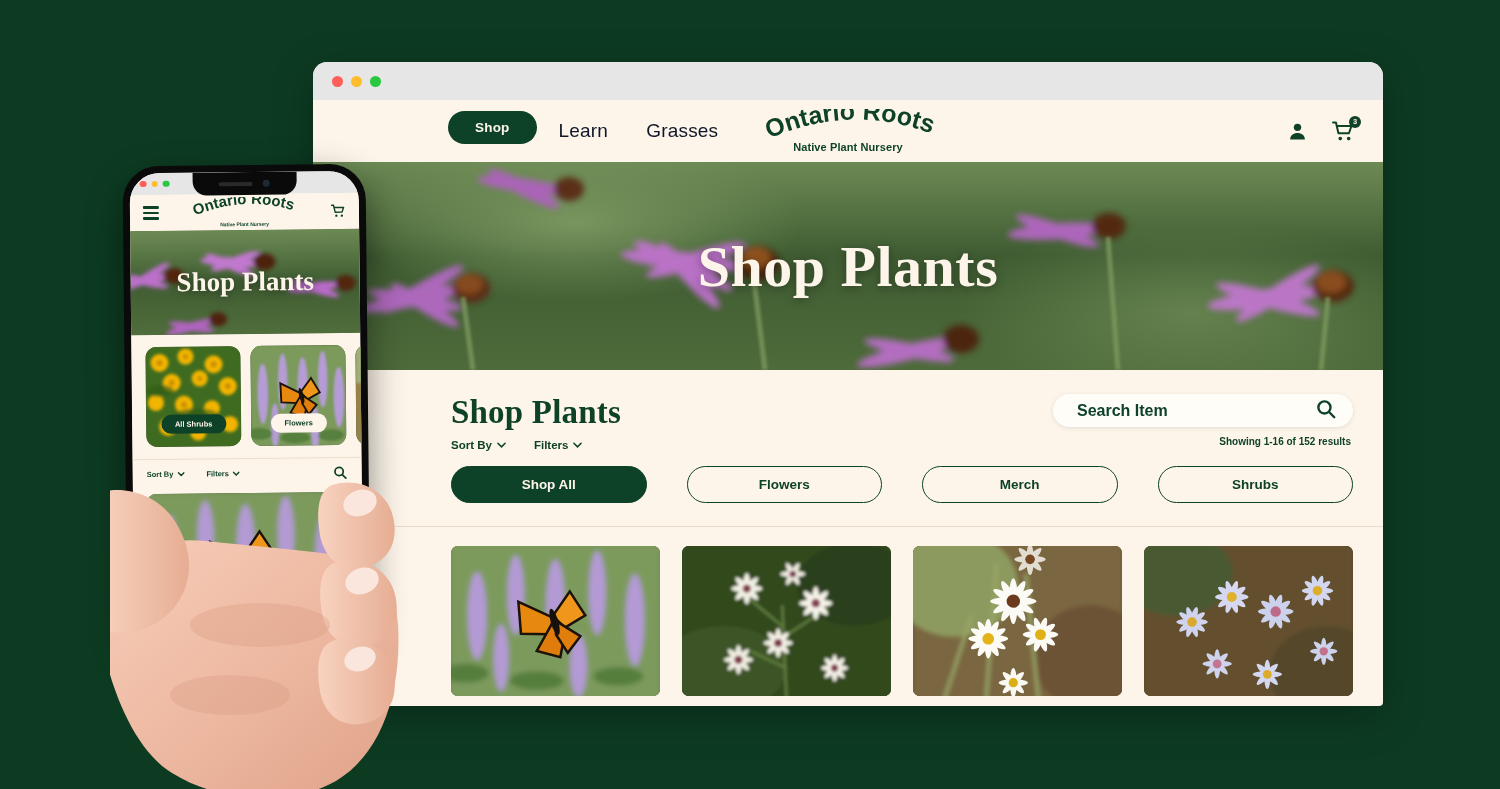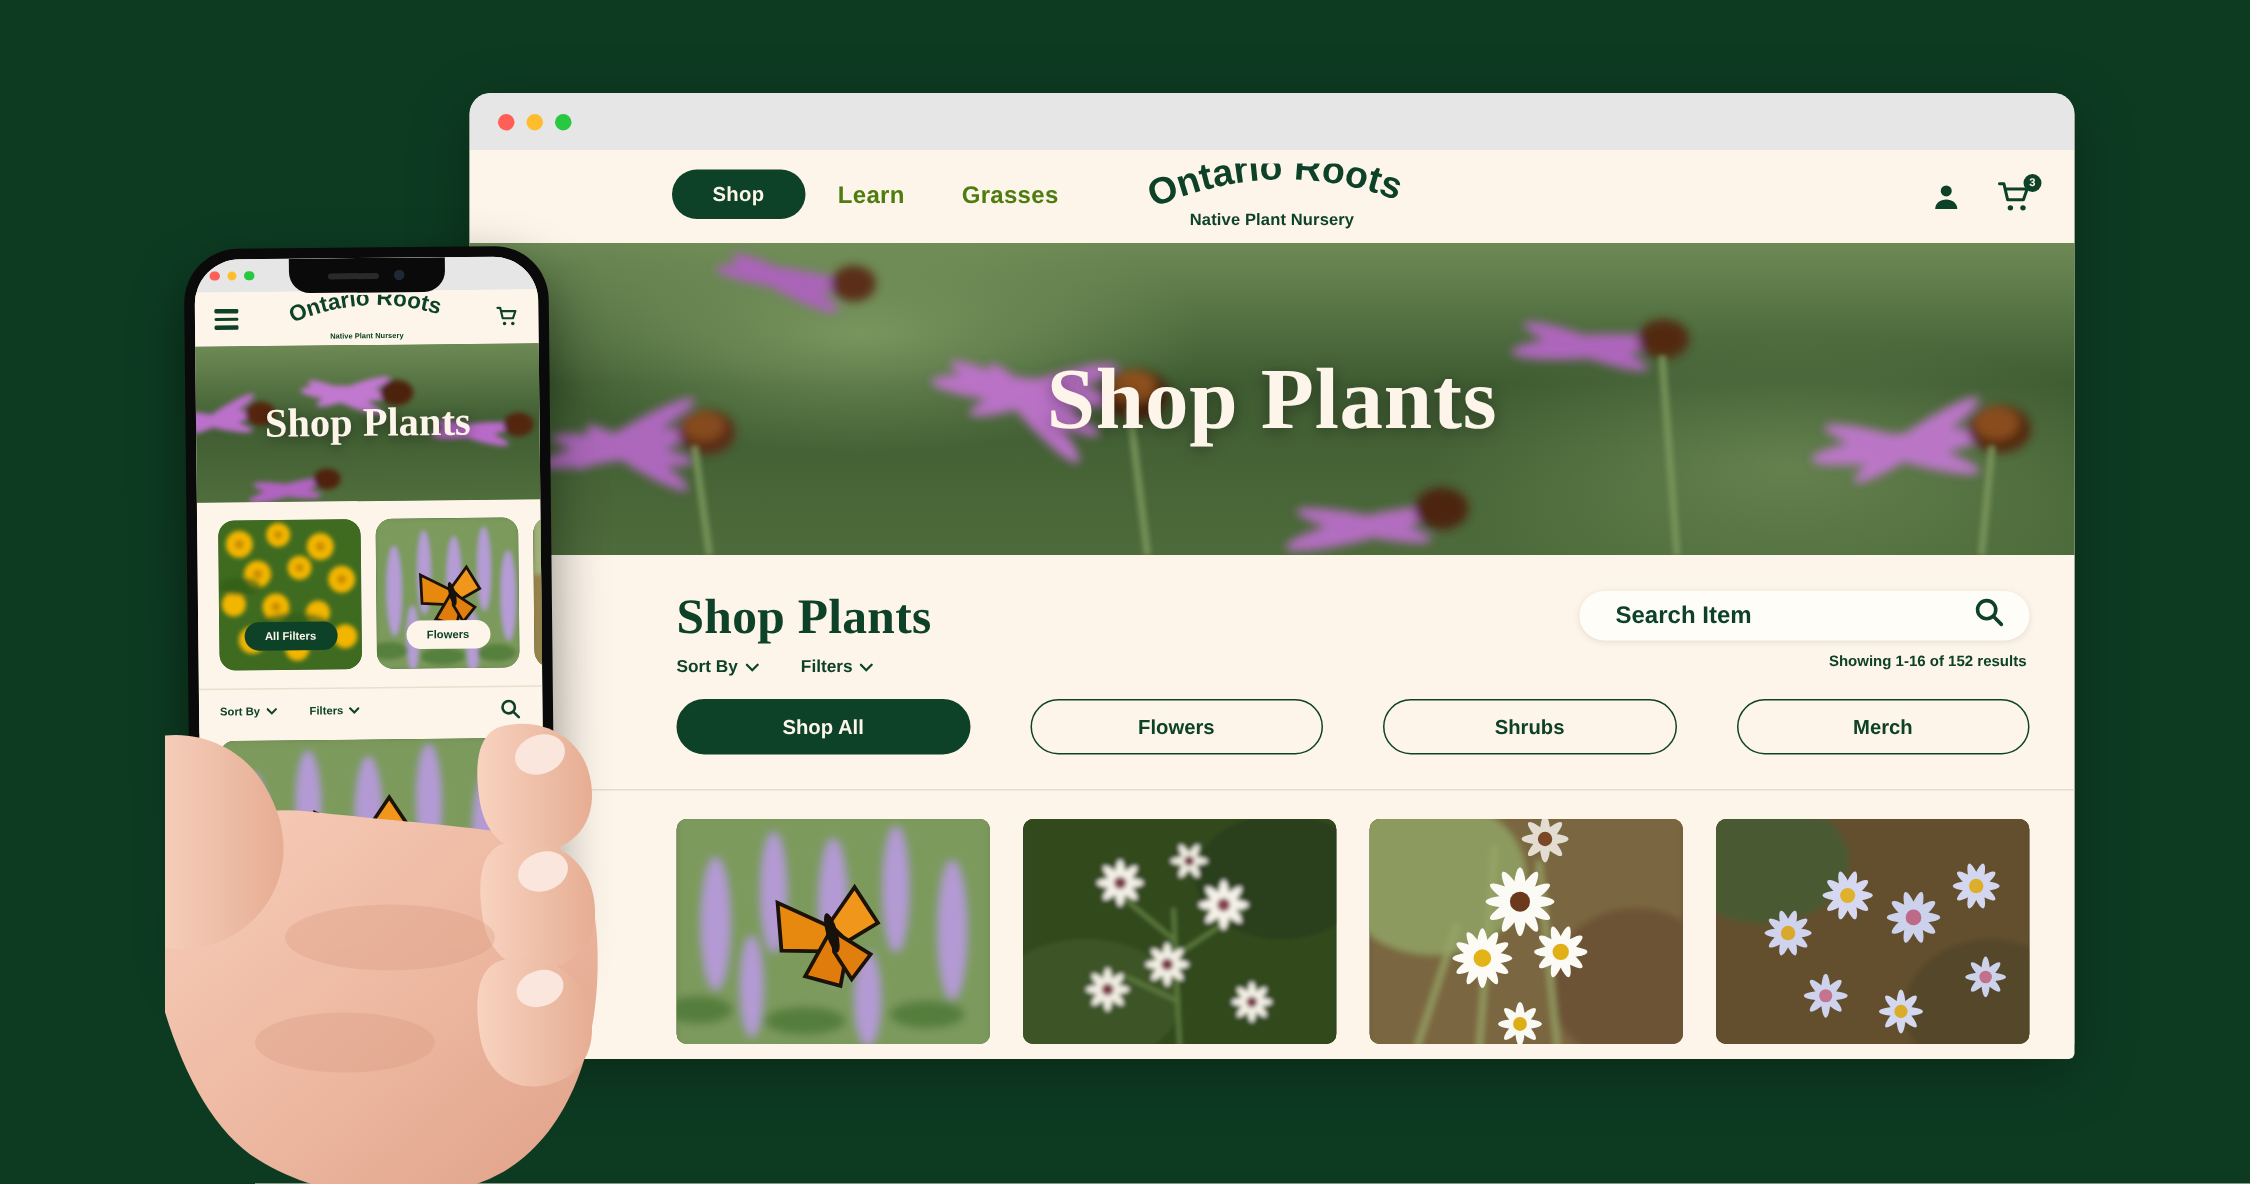--- a/index.html
+++ b/index.html
@@ -39,21 +39,21 @@
     position:relative;
   }
   .nav-left { display:flex; align-items:flex-start; gap:6px; margin-left:135px; }
   .nav-pill {
     background:#0e4228; color:#fdf5ea;
     font-size:13.5px; font-weight:bold;
     padding:9px 27px; border-radius:22px;
     letter-spacing:.2px;
   }
   .nav-link {
-    color:#4d7c0f; font-size:16px; font-weight:bold;
+    color:#0f172a; font-size:19px; font-weight:normal;
     padding:9px 16px; letter-spacing:.2px;
   }
   .logo-wrap {
     position:absolute; left:50%; top:50%;
     transform:translate(-50%,-50%);
     text-align:center; line-height:1;
   }
   .logo-arc { display:block; height:34px; }
   .logo-sub {
     font-size:11px; font-weight:bold; color:#0e4228;
@@ -429,22 +429,22 @@
             </svg>
           </span>
         </div>
         <div class="results-text">Showing 1-16 of 152 results</div>
       </div>
     </div>
 
     <div class="cats">
       <div class="cat active">Shop All</div>
       <div class="cat">Flowers</div>
+      <div class="cat">Merch</div>
       <div class="cat">Shrubs</div>
-      <div class="cat">Merch</div>
     </div>
 
     <div class="divider"></div>
 
     <div class="grid">
       <div class="card">
         <svg class="imgfill" viewBox="0 0 200 150" preserveAspectRatio="xMidYMid slice">
           <defs>
               <filter id="b1">
                 <feGaussianBlur stdDeviation="2.6"></feGaussianBlur>
@@ -836,21 +836,21 @@
                   <circle cx="82" cy="40" r="3"></circle>
                 <circle cx="38" cy="58" r="3"></circle>
                   <circle cx="22" cy="80" r="3"></circle>
               </g>
               <g fill="#2f5a17" opacity=".6">
                   <ellipse cx="50" cy="70" rx="24" ry="8"></ellipse>
                   <ellipse cx="14" cy="44" rx="14" ry="6"></ellipse>
                 </g>
             </g>
           </svg>
-          <span class="p-cat-label dark">All Filters</span>
+          <span class="p-cat-label dark">All Shrubs</span>
         </div>
 
         <div class="p-cat">
           <svg class="imgfill" viewBox="0 0 95 100" preserveAspectRatio="xMidYMid slice">
             <defs>
                 <filter id="pb">
                   <feGaussianBlur stdDeviation="1.3"></feGaussianBlur>
                 </filter>
               </defs>
             <rect width="95" height="100" fill="#6f8a52"></rect>

